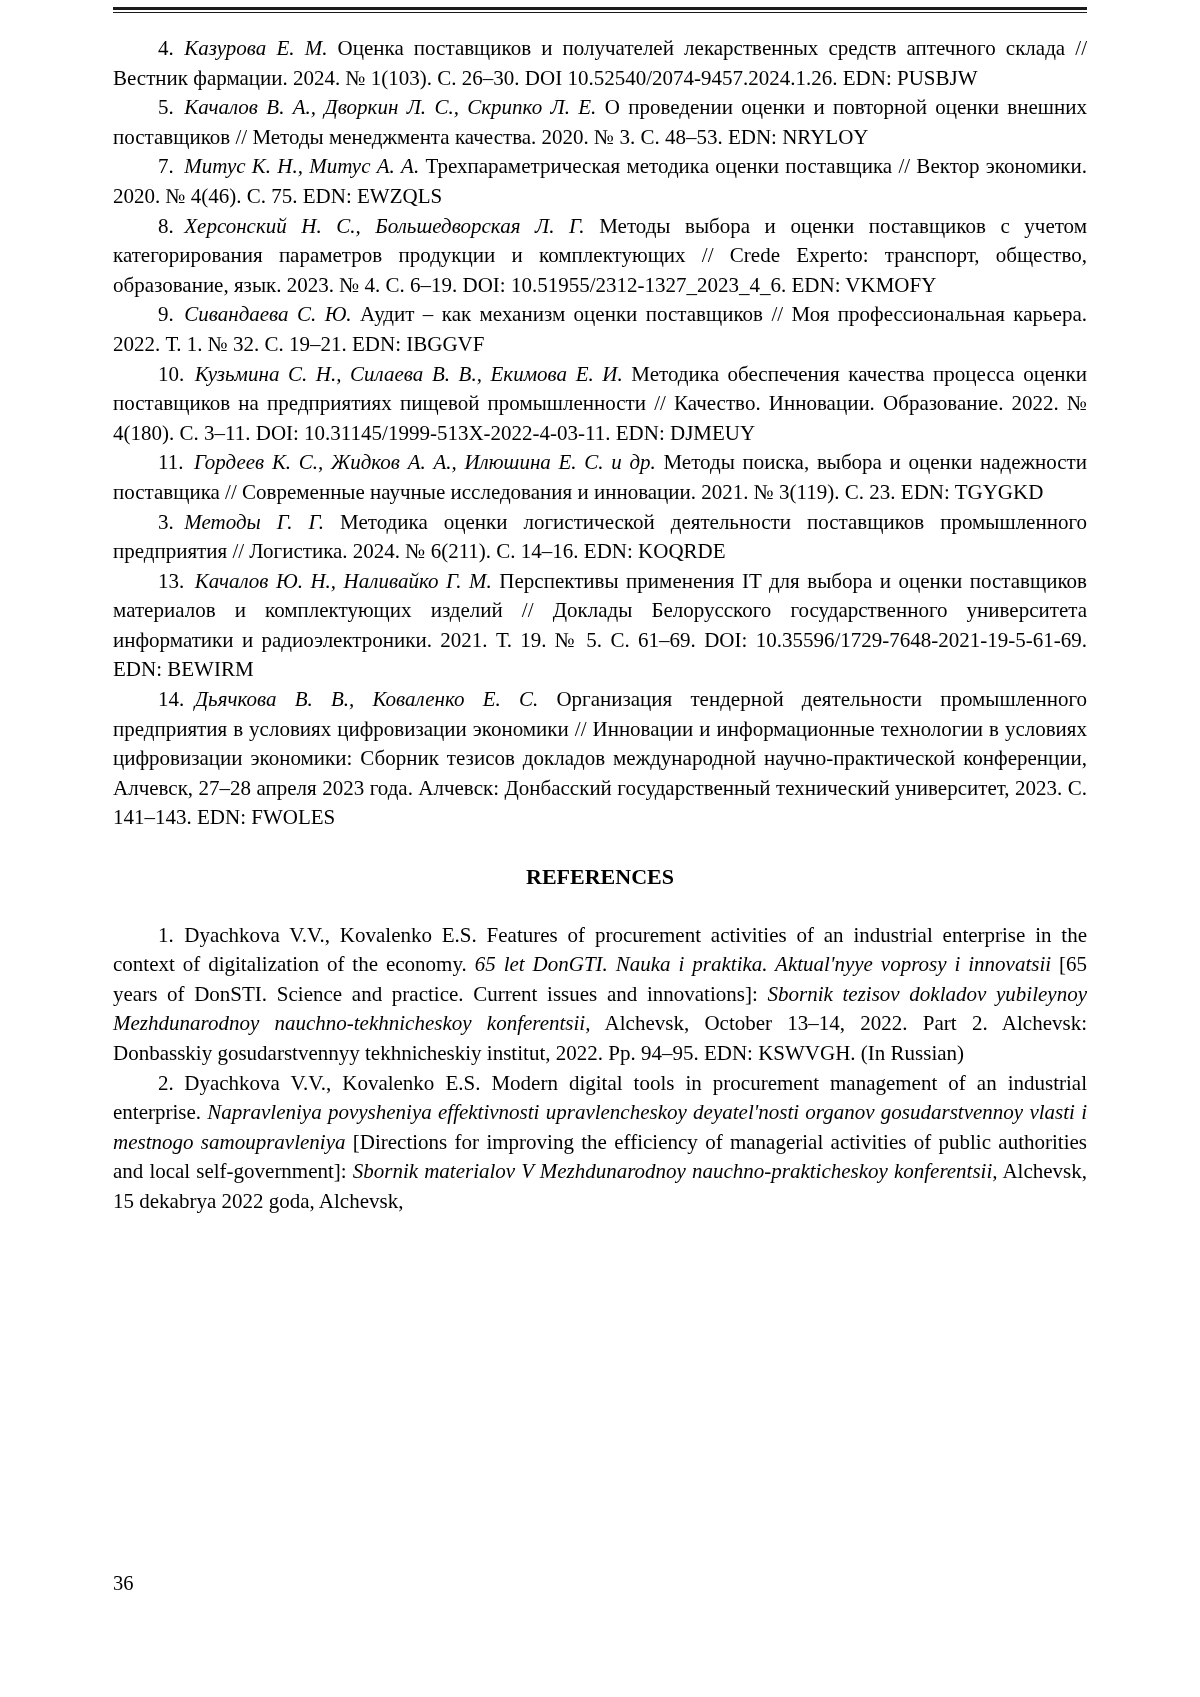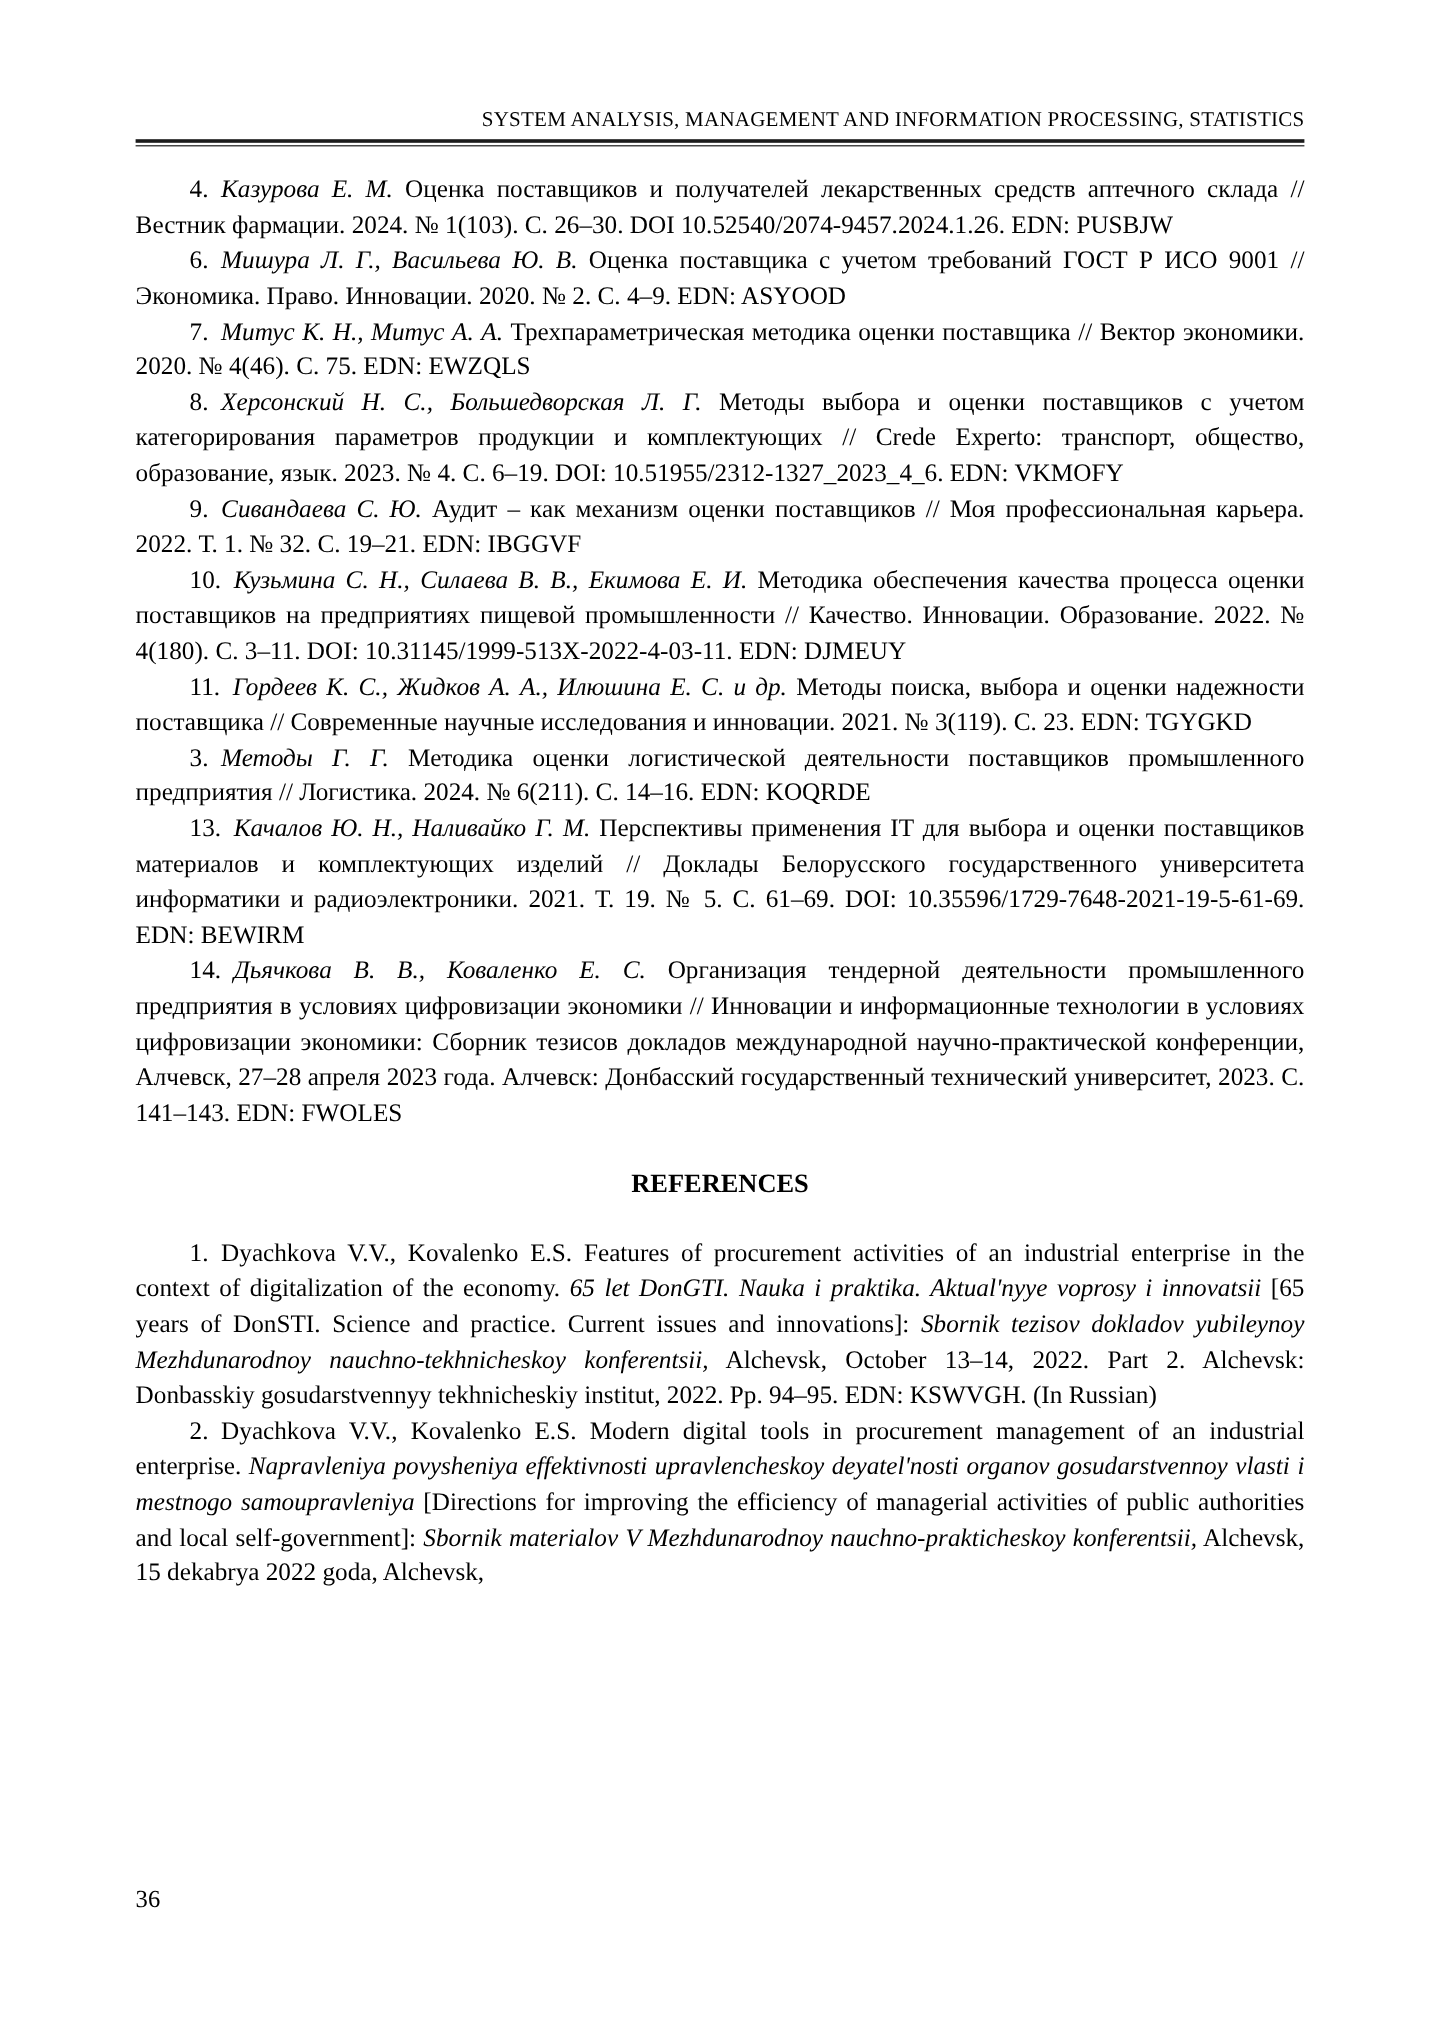--- a/index.html
+++ b/index.html
@@ -58,27 +58,26 @@
     padding-right: 22px;
     white-space: nowrap;
   }
   .footer-journal .fseg { margin-left: 16px; }
   .footer-journal .fseg:first-child { margin-left: 0; }
 </style>
 </head>
 <body>
 
 <div class="sheet">
-  <div class="running-head">SYSTEM ANALYSIS, MANAGEMENT AND INFORMATION PROCESSING, STATISTICS</div>
   <div class="head-rule"></div>
 
   <div class="body-text">
     <div id="refs-ru">
         <p class="ref"><span>4. </span><em>Казурова Е. М.</em><span> Оценка поставщиков и получателей лекарственных средств аптечного склада // Вестник фармации. 2024. № 1(103). С. 26–30. DOI 10.52540/2074-9457.2024.1.26. EDN: PUSBJW</span></p>
-        <p class="ref"><span>6. </span><em>Мишура Л. Г., Васильева Ю. В.</em><span> Оценка поставщика с учетом требований ГОСТ Р ИСО 9001 // Экономика. Право. Инновации. 2020. № 2. С. 4–9. EDN: ASYOOD</span></p>
+        <p class="ref"><span>5. </span><em>Качалов В. А., Дворкин Л. С., Скрипко Л. Е.</em><span> О проведении оценки и повторной оценки внешних поставщиков // Методы менеджмента качества. 2020. № 3. С. 48–53. EDN: NRYLOY</span></p>
         <p class="ref"><span>7. </span><em>Митус К. Н., Митус А. А.</em><span> Трехпараметрическая методика оценки поставщика // Вектор экономики. 2020. № 4(46). С. 75. EDN: EWZQLS</span></p>
         <p class="ref"><span>8. </span><em>Херсонский Н. С., Большедворская Л. Г.</em><span> Методы выбора и оценки поставщиков с учетом категорирования параметров продукции и комплектующих // Crede Experto: транспорт, общество, образование, язык. 2023. № 4. С. 6–19. DOI: 10.51955/2312-1327_2023_4_6. EDN: VKMOFY</span></p>
         <p class="ref"><span>9. </span><em>Сивандаева С. Ю.</em><span> Аудит – как механизм оценки поставщиков // Моя профессиональная карьера. 2022. Т. 1. № 32. С. 19–21. EDN: IBGGVF</span></p>
         <p class="ref"><span>10. </span><em>Кузьмина С. Н., Силаева В. В., Екимова Е. И.</em><span> Методика обеспечения качества процесса оценки поставщиков на предприятиях пищевой промышленности // Качество. Инновации. Образование. 2022. № 4(180). С. 3–11. DOI: 10.31145/1999-513X-2022-4-03-11. EDN: DJMEUY</span></p>
         <p class="ref"><span>11. </span><em>Гордеев К. С., Жидков А. А., Илюшина Е. С. и др.</em><span> Методы поиска, выбора и оценки надежности поставщика // Современные научные исследования и инновации. 2021. № 3(119). С. 23. EDN: TGYGKD</span></p>
         <p class="ref"><span>3. </span><em>Методы Г. Г.</em><span> Методика оценки логистической деятельности поставщиков промышленного предприятия // Логистика. 2024. № 6(211). С. 14–16. EDN: KOQRDE</span></p>
         <p class="ref"><span>13. </span><em>Качалов Ю. Н., Наливайко Г. М.</em><span> Перспективы применения IT для выбора и оценки поставщиков материалов и комплектующих изделий // Доклады Белорусского государственного университета информатики и радиоэлектроники. 2021. Т. 19. № 5. С. 61–69. DOI: 10.35596/1729-7648-2021-19-5-61-69. EDN: BEWIRM</span></p>
         <p class="ref"><span>14. </span><em>Дьячкова В. В., Коваленко Е. С.</em><span> Организация тендерной деятельности промышленного предприятия в условиях цифровизации экономики // Инновации и информационные технологии в условиях цифровизации экономики: Сборник тезисов докладов международной научно-практической конференции, Алчевск, 27–28 апреля 2023 года. Алчевск: Донбасский государственный технический университет, 2023. С. 141–143. EDN: FWOLES</span></p>
       </div>
 

